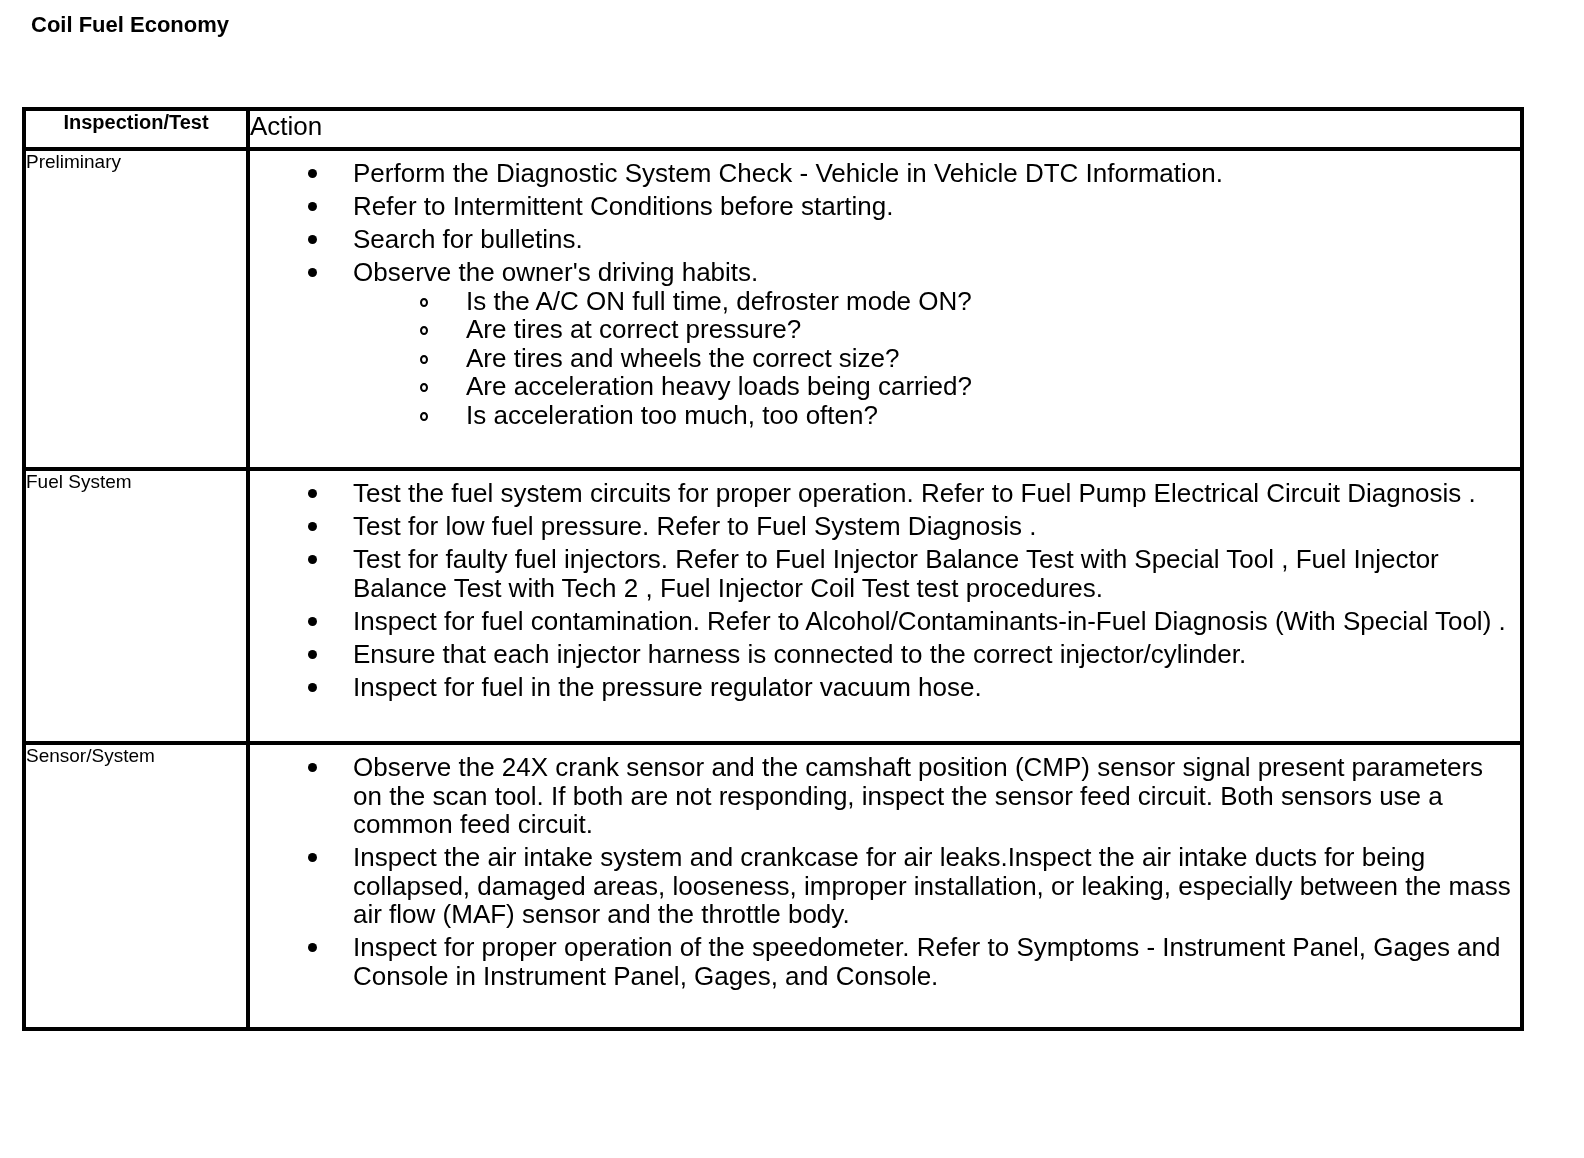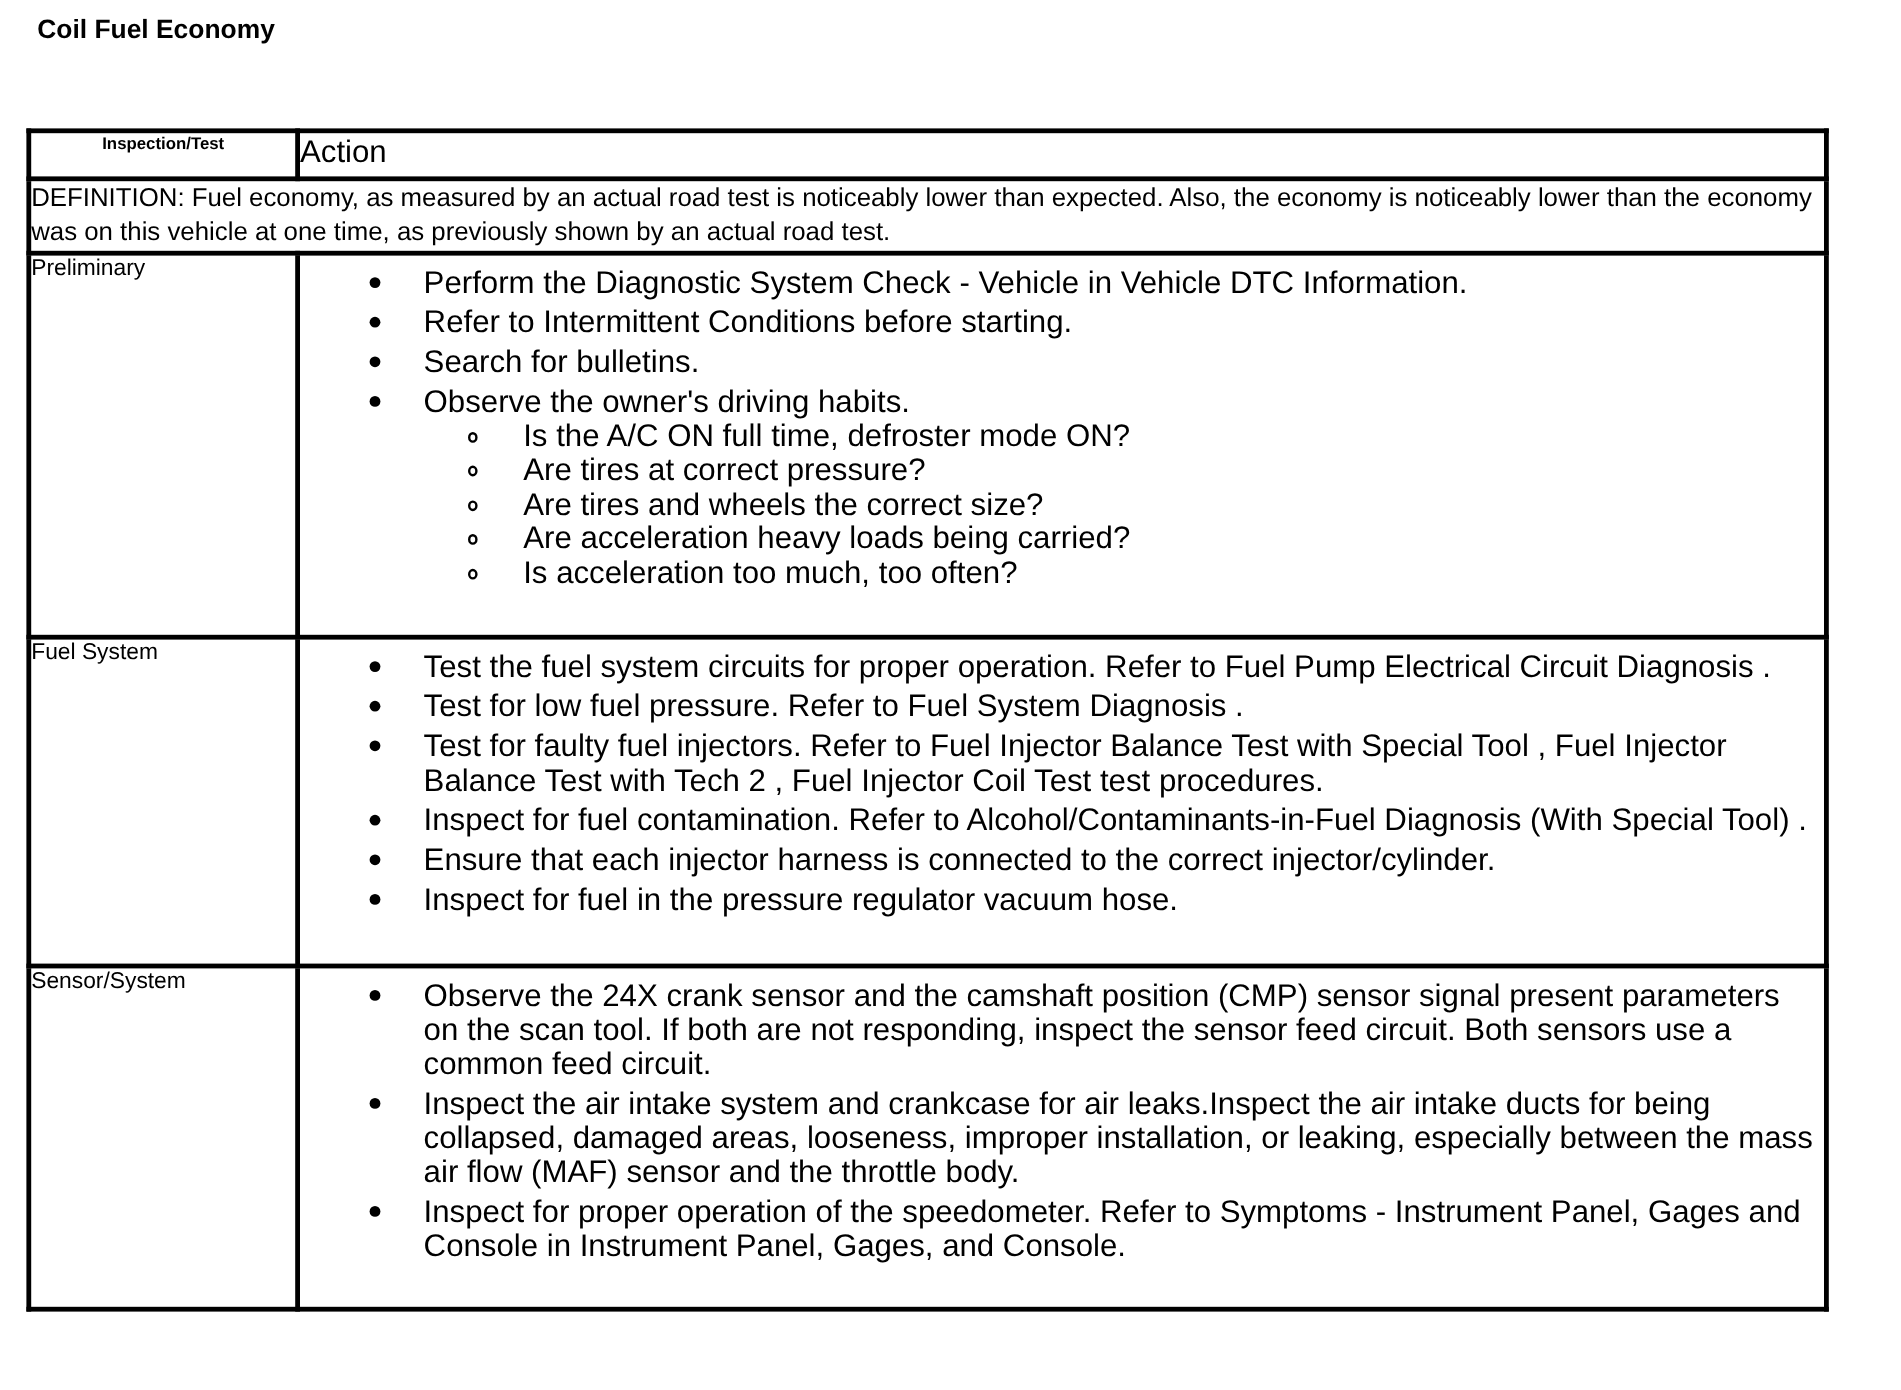--- a/index.html
+++ b/index.html
@@ -13,21 +13,21 @@
   }
   table.diag {
     position: absolute; left: 22px; top: 107px;
     width: 1502px; border-collapse: collapse;
     border: 4px solid #000;
   }
   table.diag td, table.diag th {
     border: 4px solid #000; vertical-align: top; padding: 0;
   }
   th.h-col1 {
-    width: 220px; height: 36px; font-size: 14px; font-weight: bold;
+    width: 220px; height: 36px; font-size: 20px; font-weight: bold;
     text-align: center; vertical-align: middle;
   }
   th.h-col2 {
     font-size: 26px; font-weight: normal; text-align: left; vertical-align: middle;
   }
   td.def {
     font-size: 21.5px; line-height: 28px; padding: 5px 4px 3px 4px; height: 58px;
   }
   td.label {
     font-size: 19px; padding: 6px 4px 0 4px;
@@ -61,33 +61,30 @@
 <body>
 
 <div class="doc-title">Coil Fuel Economy</div>
 
 <table class="diag">
   <tbody>
       <tr>
     <th class="h-col1">Inspection/Test</th>
     <th class="h-col2">Action</th>
   </tr>
-  <tr>
-    <td class="def" colspan="2">DEFINITION: Fuel economy, as measured by an actual road test is noticeably lower than expected. Also, the economy is noticeably lower than the economy was on this vehicle at one time, as previously shown by an actual road test.</td>
-  </tr>
 
   <tr class="r-prelim">
     <td class="label">Preliminary</td>
     <td class="actions">
       <ul class="bullets">
         <li><span class="dot"></span><span>Perform the Diagnostic System Check - Vehicle in Vehicle DTC Information.</span></li>
         <li><span class="dot"></span><span>Refer to Intermittent Conditions before starting.</span></li>
         <li><span class="dot"></span><span>Search for bulletins.</span></li>
         <li style="margin-bottom:0"><span class="dot"></span><span>Observe the owner's driving habits.</span>
-          <ul class="sub" style="margin-left:-103px; padding-left:88px;">
+          <ul class="sub" style="margin-left:-103px; padding-left:118px;">
             <li><span class="circ"></span><span>Is the A/C ON full time, defroster mode ON?</span></li>
             <li><span class="circ"></span><span>Are tires at correct pressure?</span></li>
             <li><span class="circ"></span><span>Are tires and wheels the correct size?</span></li>
             <li><span class="circ"></span><span>Are acceleration heavy loads being carried?</span></li>
             <li><span class="circ"></span><span>Is acceleration too much, too often?</span></li>
           </ul>
         </li>
       </ul>
     </td>
   </tr>

